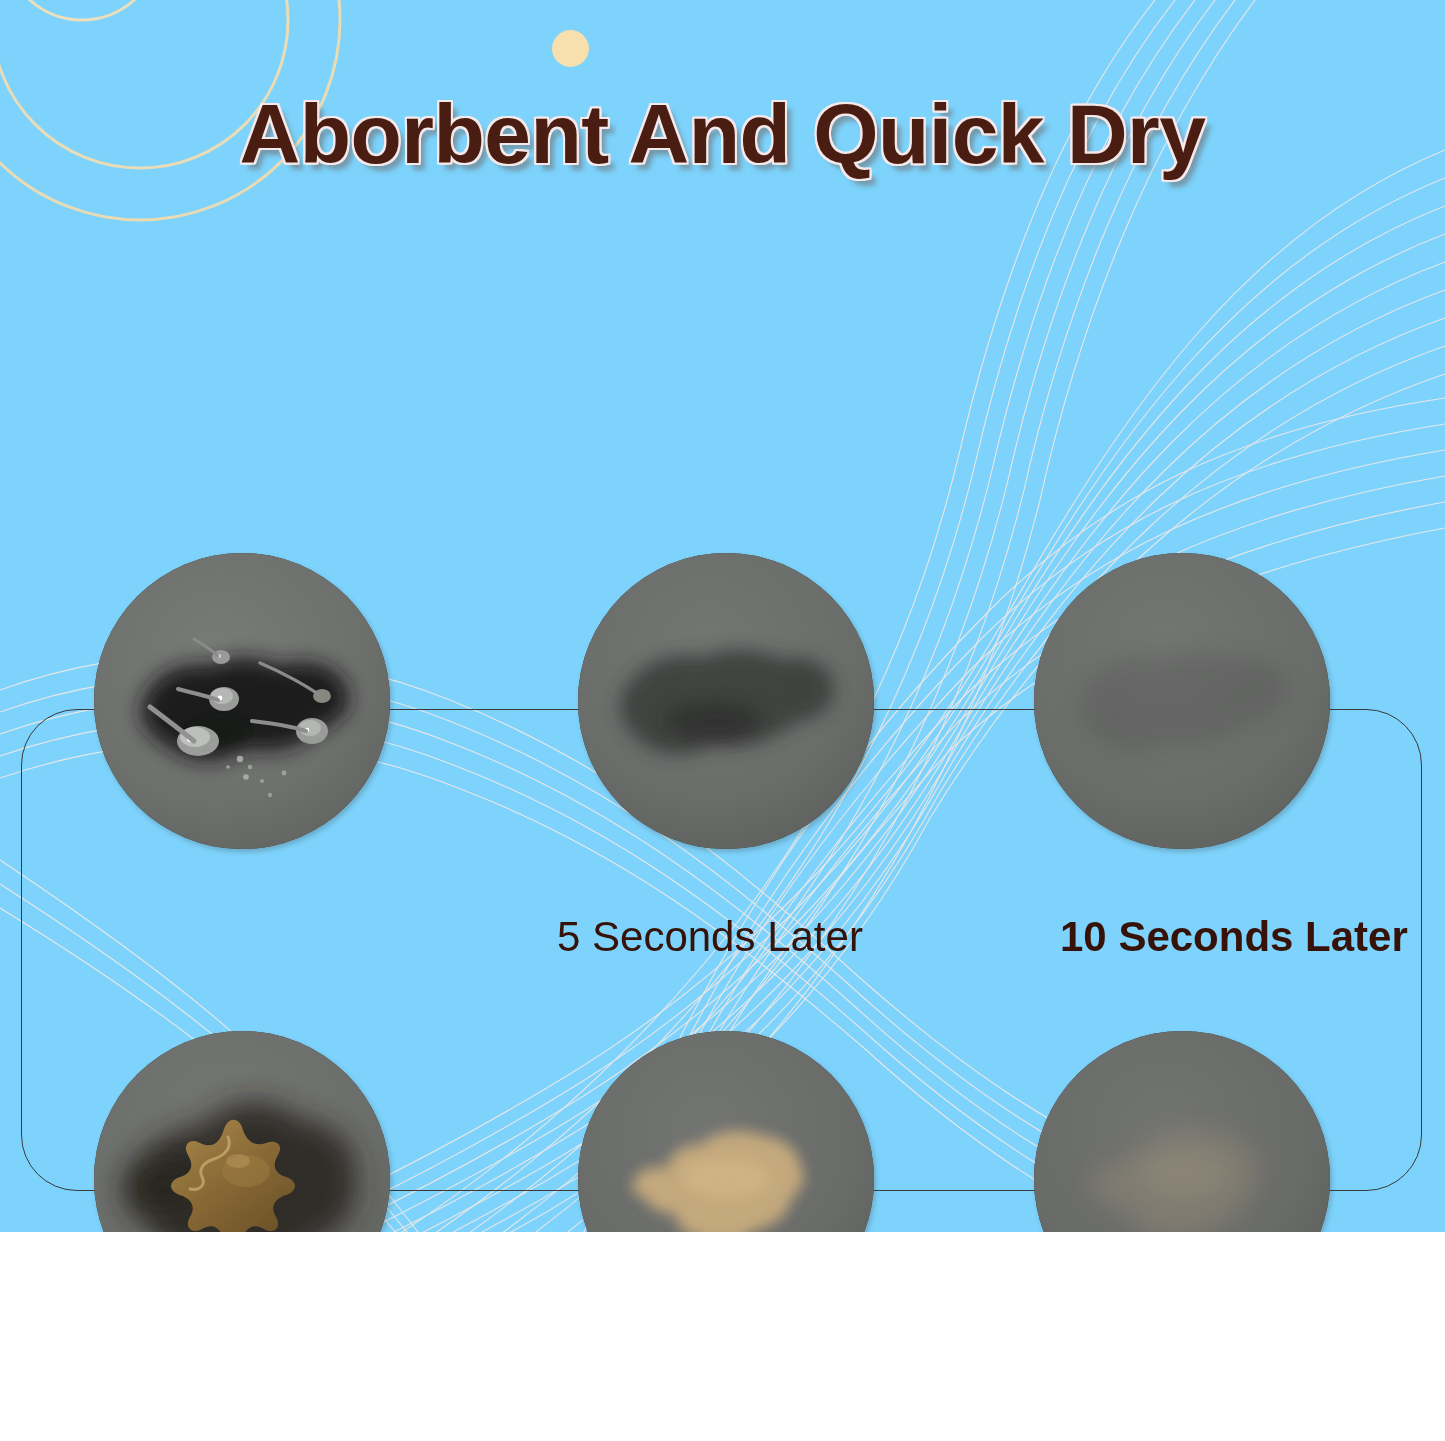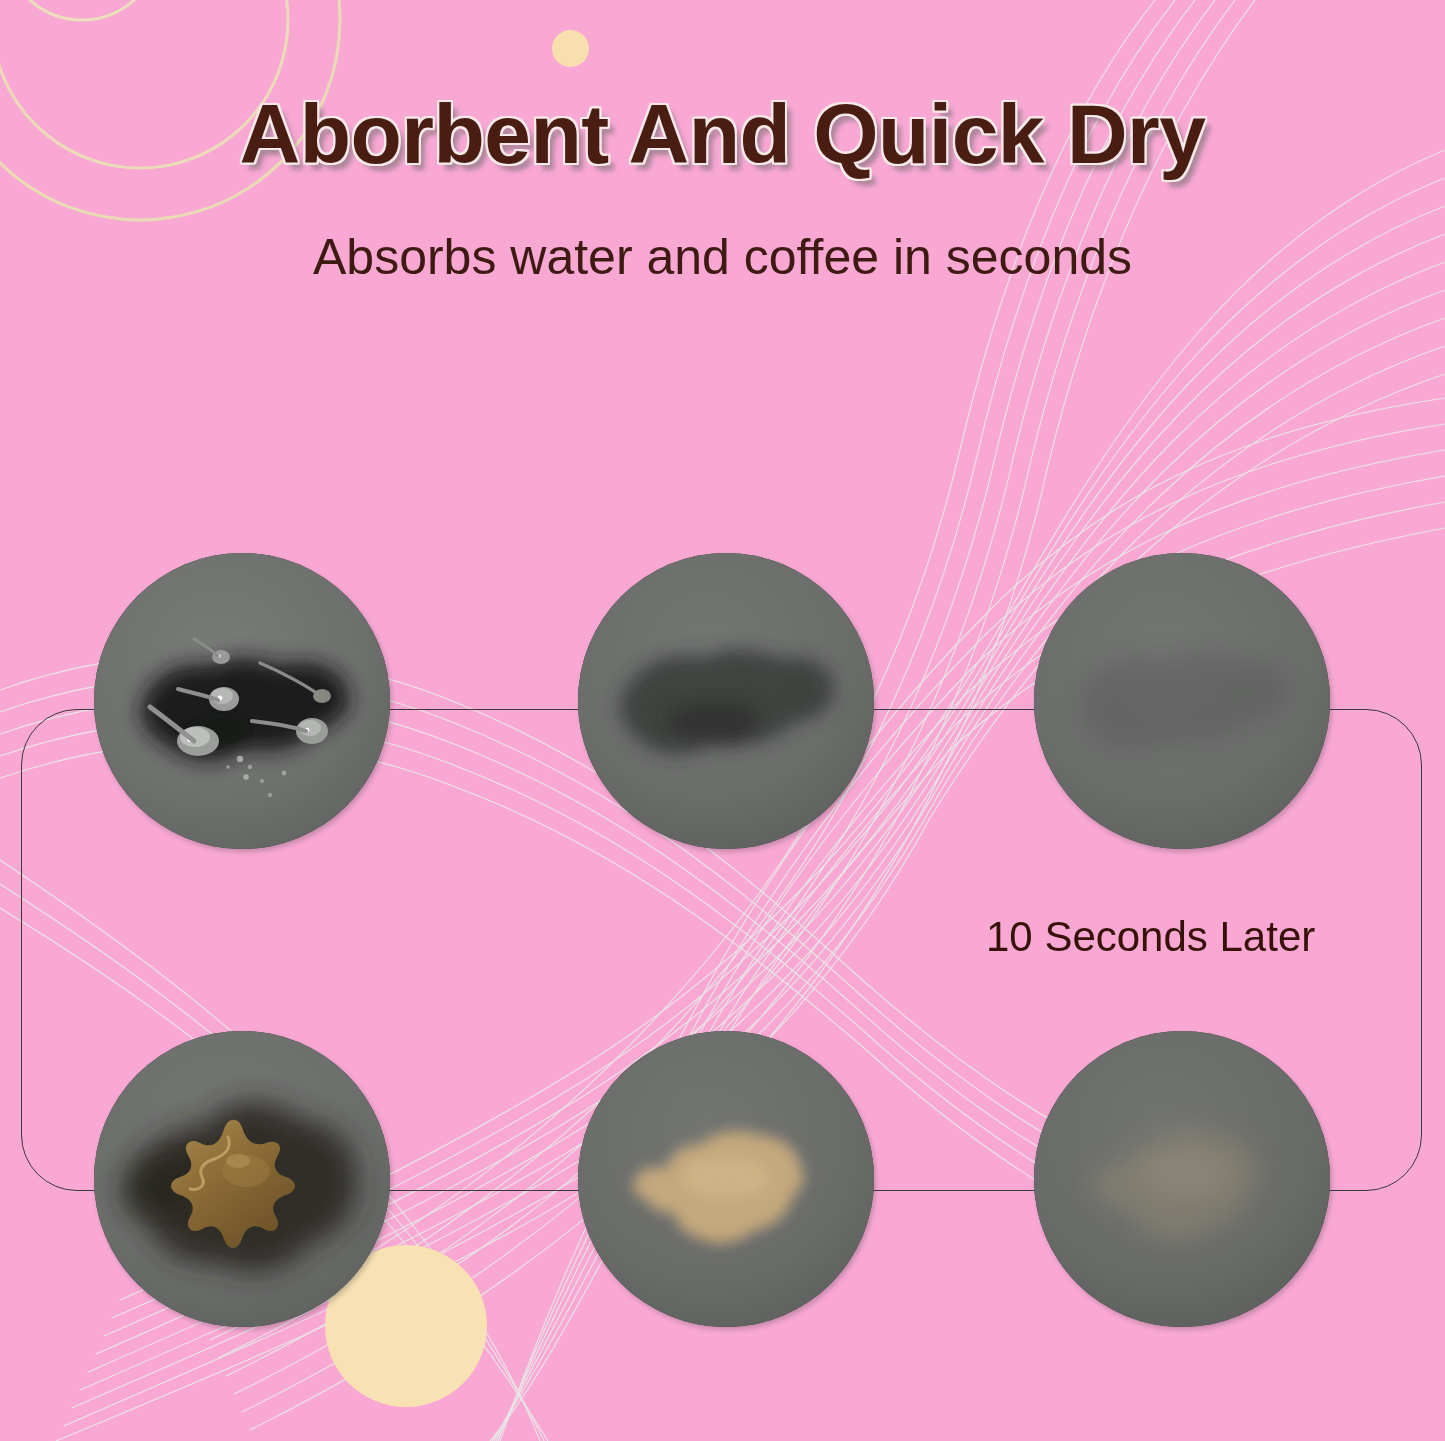--- a/index.html
+++ b/index.html
@@ -8,22 +8,22 @@
     width: 1445px;
     height: 1441px;
     background: #ffffff;
     font-family: "Liberation Sans", sans-serif;
     overflow: hidden;
   }
 
   .poster {
     position: relative;
     width: 1445px;
-    height: 1441px;
-    background: #f9a8d4;
+    height: 1232px;
+    background: #7dd3fc;
     overflow: hidden;
   }
 
   
   .bg-waves {
     position: absolute;
     inset: 0;
     width: 1445px;
     height: 1441px;
     pointer-events: none;
@@ -128,21 +128,21 @@
     position: absolute;
     top: 913px;
     font-size: 42px;
     font-weight: 400;
     color: #361208;
     font-family: "Liberation Sans", sans-serif;
     white-space: nowrap;
   }
   .cap1 { left: 128px; }
   .cap2 { left: 557px; }
-  .cap3 { left: 986px; }
+  .cap3 { left: 1060px; font-weight: bold; }
 </style>
 </head>
 <body>
 
 <div class="poster">
 
   <svg class="bg-waves" viewBox="0 0 1445 1441" preserveAspectRatio="none" aria-hidden="true">
     <g fill="none" stroke="#e7e7e7" stroke-width="1.1">
       <path d="M1445 150 C1250 230 1130 400 1010 610 C900 800 760 960 560 1080 C420 1165 280 1230 120 1300"></path>
       <path d="M1445 178 C1245 258 1120 428 1000 636 C892 824 752 982 552 1100 C412 1184 272 1248 112 1318"></path>
@@ -185,21 +185,20 @@
     <circle cx="210" cy="210" r="148" fill="none" stroke="#eadcb6" stroke-width="3"></circle>
     <circle cx="152" cy="132" r="78" fill="none" stroke="#ecdfbc" stroke-width="3"></circle>
   </svg>
 
   <div class="deco-dot-top"></div>
   <div class="deco-dot-bottom"></div>
 
   <div class="frame"></div>
 
   <div class="title">Aborbent And Quick Dry</div>
-  <div class="subtitle">Absorbs water and coffee in seconds</div>
 
   <div class="shot r1 c1">
     <svg viewBox="0 0 296 296" aria-hidden="true">
       <defs>
         <radialGradient id="matg1" cx="42%" cy="36%" r="78%">
           <stop offset="0%" stop-color="#797b79"></stop>
           <stop offset="62%" stop-color="#6e706e"></stop>
           <stop offset="100%" stop-color="#5e605e"></stop>
         </radialGradient>
         <filter id="blurA" x="-40%" y="-40%" width="180%" height="180%">
@@ -417,15 +416,16 @@
                  C84 182 70 174 66 164
                  C56 162 52 156 56 150 Z" fill="#b7a27c"></path>
       </g>
       <g filter="url(#blurG)" opacity="0.14">
         <path d="M110 132 C132 120 164 120 186 130 C202 138 198 154 176 160
                  C148 168 114 160 108 146 Z" fill="#cbb795"></path>
       </g>
     </svg>
   </div>
 
+  <div class="caption cap2">5 Seconds Later</div>
   <div class="caption cap3">10 Seconds Later</div>
 
 </div>
 
 </body></html>

